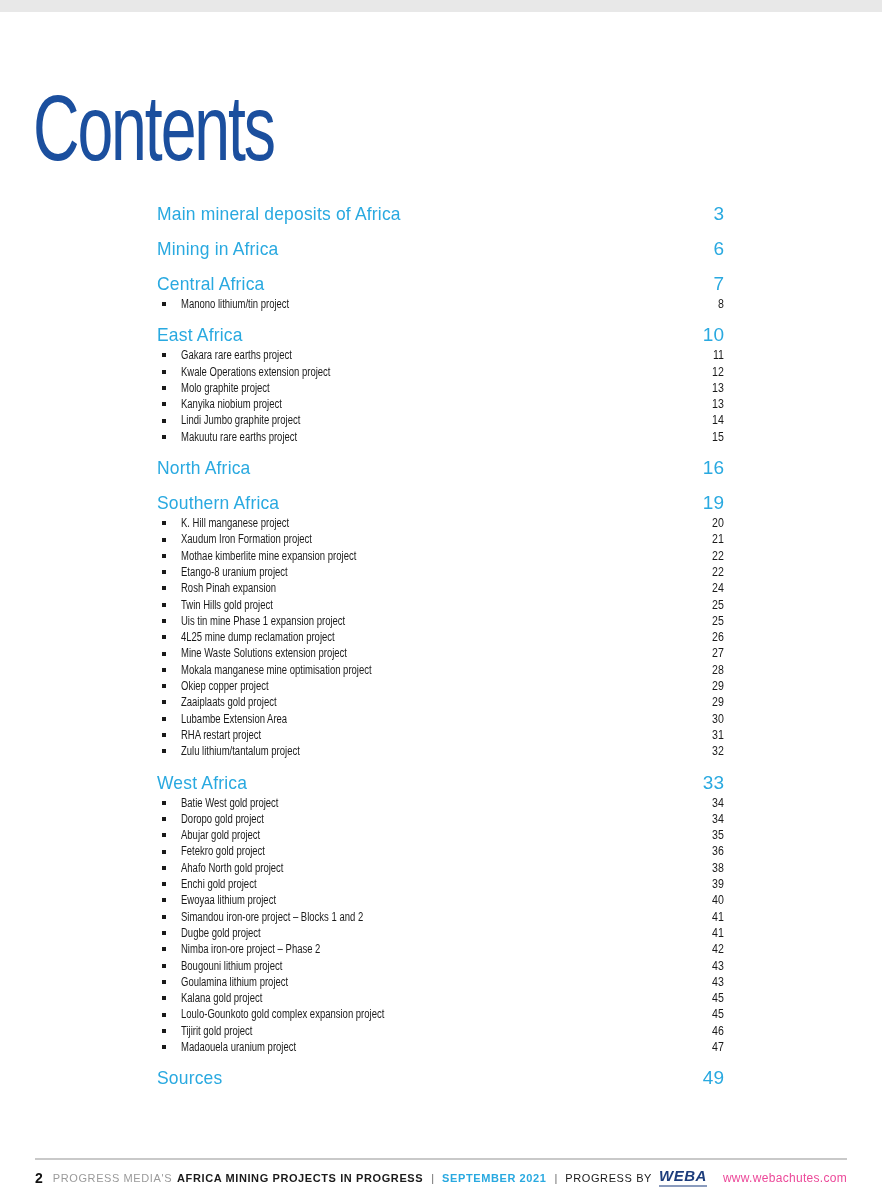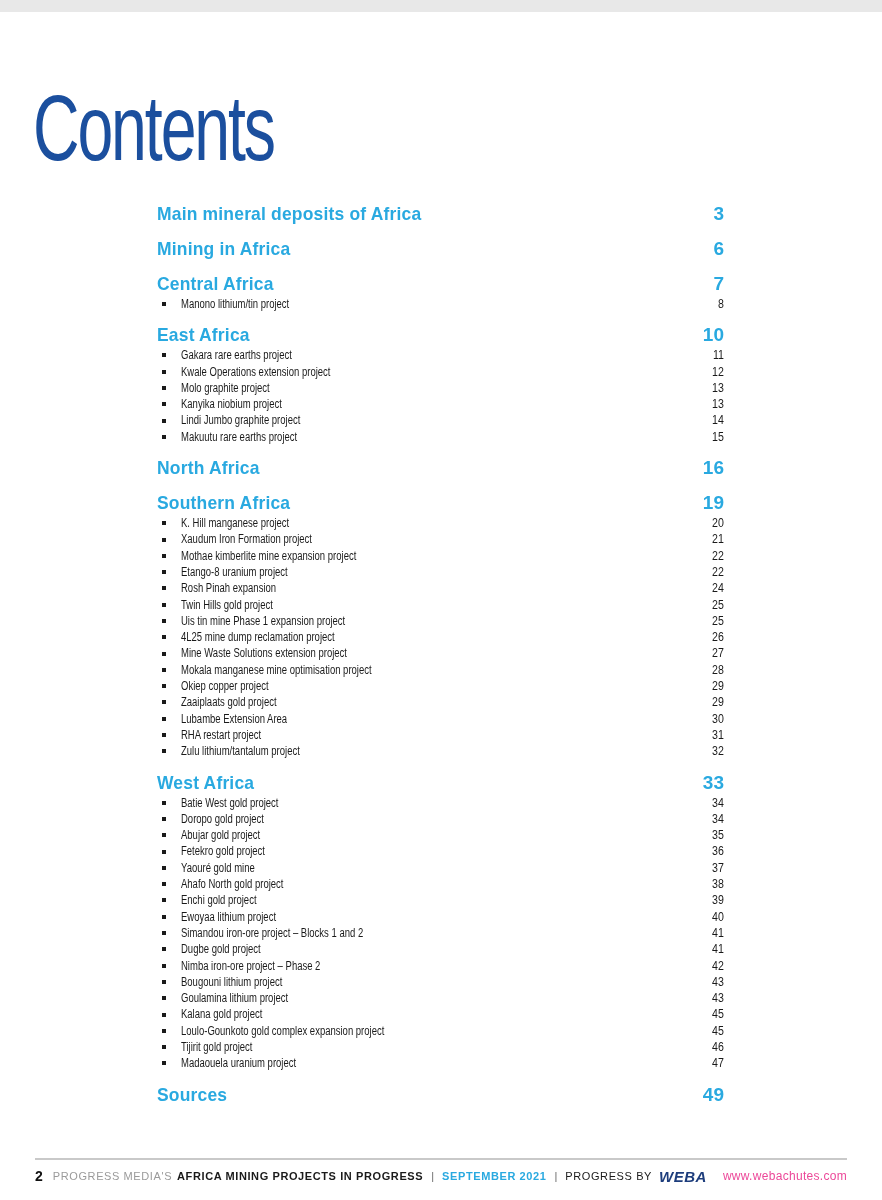--- a/index.html
+++ b/index.html
@@ -39,21 +39,21 @@
   }
   .toc-section { margin-bottom: 11px; }
 
   .toc-heading {
     display: flex;
     align-items: baseline;
     height: 24px;
     line-height: 24px;
     color: #29A9E0;
     font-size: 19px;
-    font-weight: 700;
+    font-weight: 400;
     cursor: pointer;
   }
   .toc-heading .h-label {
     flex: 1;
     transform: scaleX(0.92);
     transform-origin: left;
     white-space: nowrap;
     letter-spacing: 0.2px;
   }
   .toc-heading .h-page {
@@ -143,20 +143,21 @@
     letter-spacing: 0.6px;
   }
   .f-sponsored {
     font-size: 11px;
     color: #1A1A1A;
     letter-spacing: 0.6px;
     margin-right: 7px;
   }
   .weba-logo {
     display: inline-flex;
+    flex-direction: column;
     line-height: 1;
   }
   .weba-text {
     font-size: 15px;
     font-weight: 800;
     font-style: italic;
     color: #1D3D7C;
     letter-spacing: 0.5px;
   }
   .weba-sub {
@@ -342,25 +343,20 @@
         </div>
         <div class="toc-item">
           <span class="bullet"></span>
           <span class="i-label">Abujar gold project</span>
           <span class="i-page">35</span>
         </div>
         <div class="toc-item">
           <span class="bullet"></span>
           <span class="i-label">Fetekro gold project</span>
           <span class="i-page">36</span>
-        </div>
-        <div class="toc-item">
-          <span class="bullet"></span>
-          <span class="i-label">Yaouré gold mine</span>
-          <span class="i-page">37</span>
         </div>
         <div class="toc-item">
           <span class="bullet"></span>
           <span class="i-label">Ahafo North gold project</span>
           <span class="i-page">38</span>
         </div>
         <div class="toc-item">
           <span class="bullet"></span>
           <span class="i-label">Enchi gold project</span>
           <span class="i-page">39</span>

